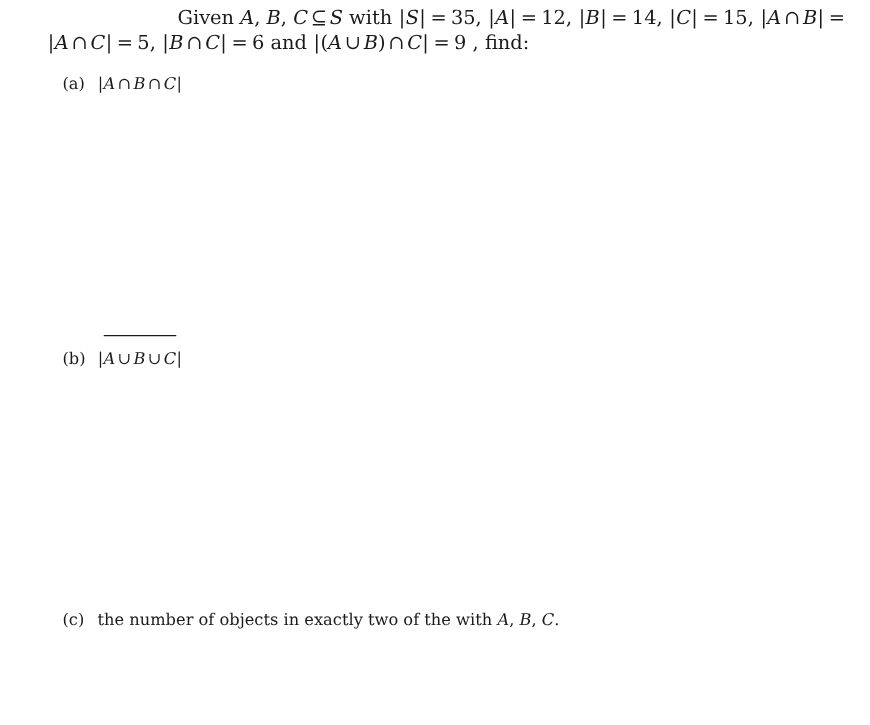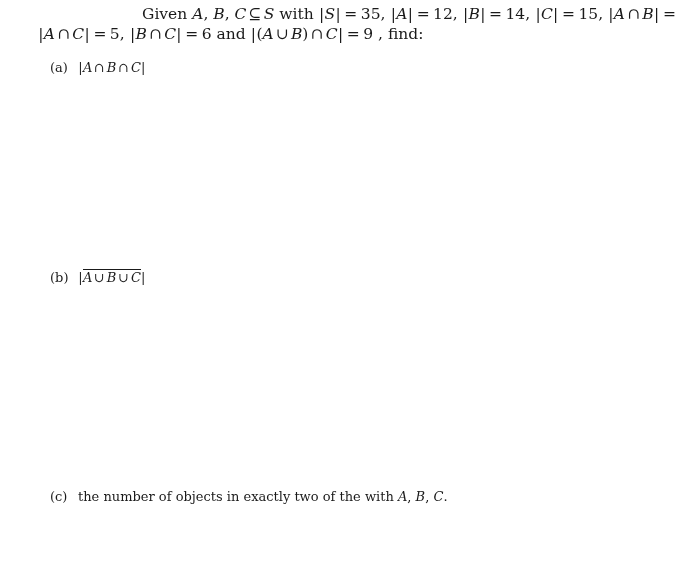--- a/index.html
+++ b/index.html
@@ -38,21 +38,21 @@
   .bar {
     padding: 0 0.02em;
   }
   .txt {           
     font-style: normal;
   }
 
   
   .overline {
     border-top: 1px solid #1a1a1a;
-    padding-top: 1px;
+    padding-top: 12px;
     display: inline-block;
     line-height: 1.05;
   }
 
   
   #statement {
     position: absolute;
     left: 38px;
     top: 4px;
     width: 652px;

